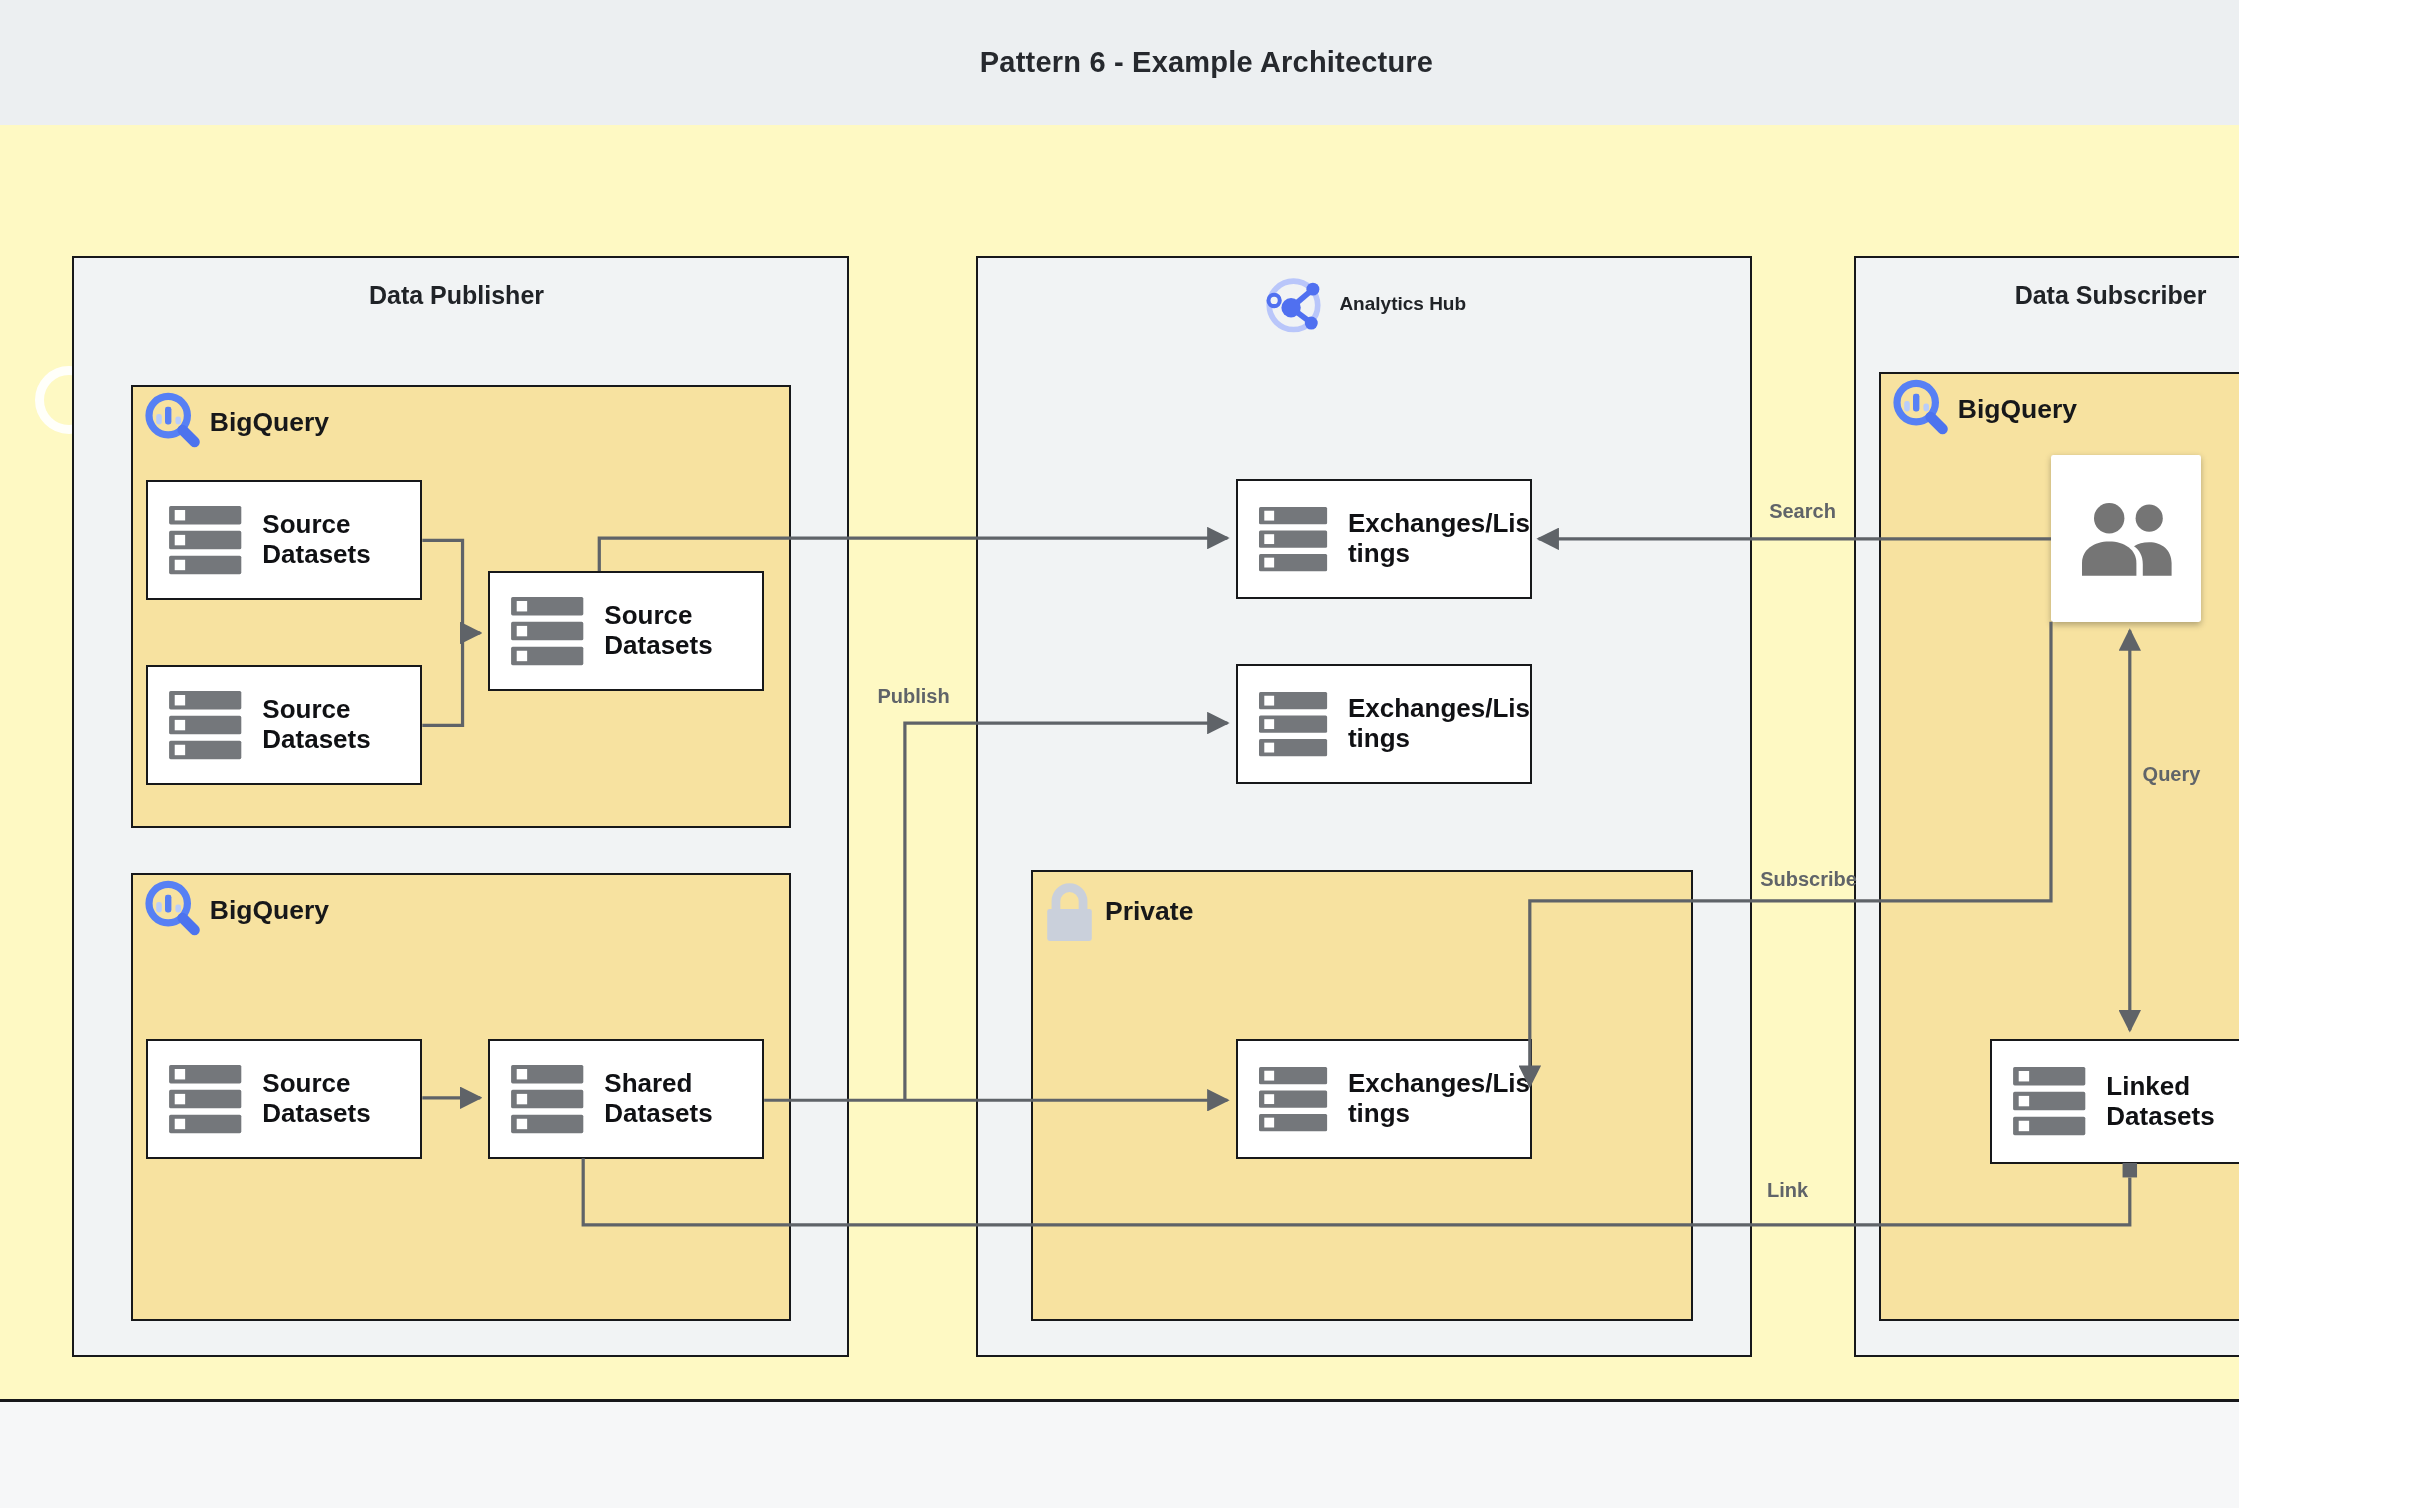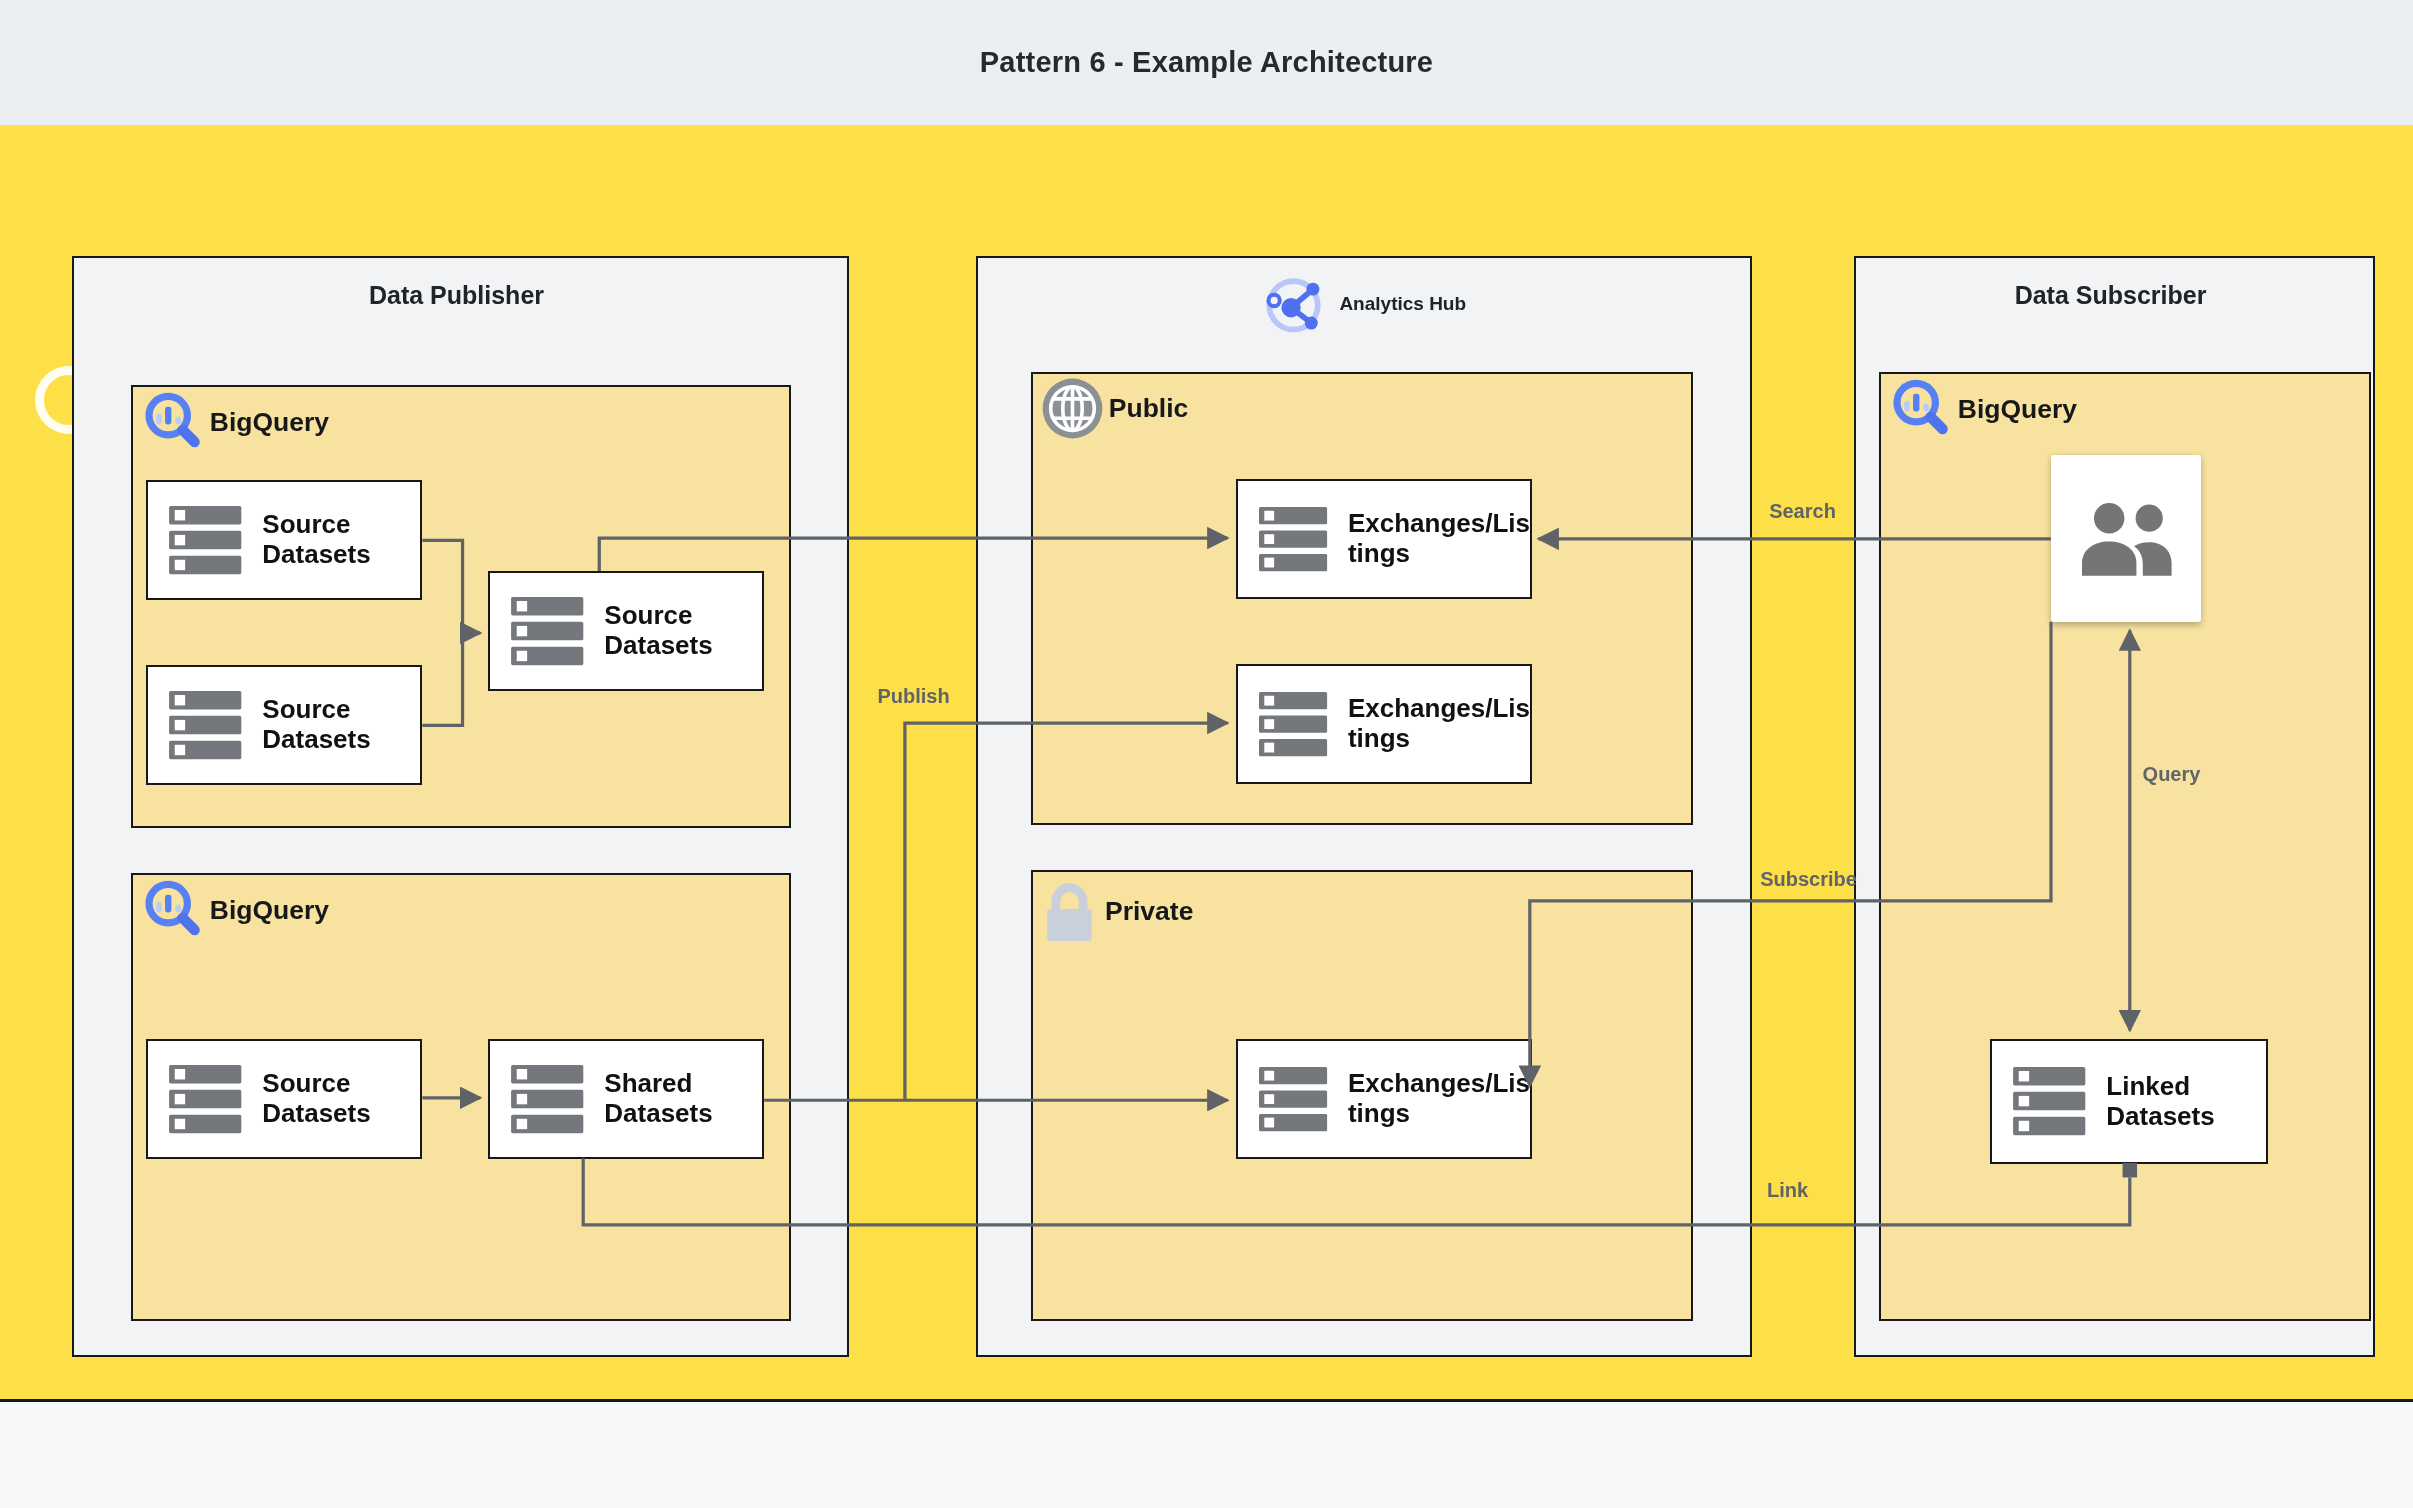--- a/index.html
+++ b/index.html
@@ -1,18 +1,18 @@
 <!DOCTYPE html>
 <html style="font-size:13px"><head>
 <meta charset="utf-8">
 <style>
   html,body{margin:0;padding:0;background:#ffffff;}
   #stage{
-    position:relative;width:2413px;height:1508px;overflow:hidden;
-    font-family:"Liberation Sans",sans-serif;background:#fde047;
+    position:relative;width:2239px;height:1508px;overflow:hidden;
+    font-family:"Liberation Sans",sans-serif;background:#fef9c3;
   }
   
   .header-band{position:absolute;left:0;top:0;width:2413px;height:125px;background:#eceff1;
     display:flex;align-items:center;justify-content:center;}
   .header-band .title{font-size:29px;font-weight:700;color:#26292e;letter-spacing:0.2px;}
   .bottom-rule{position:absolute;left:0;top:1399px;width:2413px;height:3.2px;background:#17181a;}
   .bottom-band{position:absolute;left:0;top:1402px;width:2413px;height:106px;background:#f6f7f8;}
   .white-arc{position:absolute;left:35px;top:366px;width:50px;height:50px;border-radius:50%;
     border:9.7px solid rgba(255,255,255,.92);background:transparent;}
   
@@ -98,33 +98,20 @@
         <circle cx="34" cy="32" r="24" stroke="#5780f4" stroke-width="9" fill="none"></circle>
         <rect x="19" y="30" width="7" height="13" rx="3" fill="#b9cdfb"></rect>
         <rect x="30" y="21" width="8" height="22" rx="3" fill="#5780f4"></rect>
         <rect x="43" y="33" width="7" height="10" rx="3" fill="#b9cdfb"></rect>
         <line x1="52" y1="50" x2="67" y2="65" stroke="#4d73ee" stroke-width="13" stroke-linecap="round"></line>
       </svg>
       <div class="group-label">BigQuery</div>
     </div>
   </div>
 
-  <div class="group" style="left:1031px;top:372px;width:662px;height:453px;">
-    <div class="group-head">
-      <svg class="icon" width="63" height="63" viewBox="0 0 78 78">
-        <circle cx="39" cy="39" r="37" fill="#8b9095"></circle>
-        <circle cx="39" cy="39" r="27" stroke="#ffffff" stroke-width="4.5" fill="none"></circle>
-        <ellipse cx="39" cy="39" rx="12" ry="27" stroke="#ffffff" stroke-width="4.5" fill="none"></ellipse>
-        <line x1="39" y1="12" x2="39" y2="66" stroke="#ffffff" stroke-width="4.5"></line>
-        <line x1="15" y1="27" x2="63" y2="27" stroke="#ffffff" stroke-width="4.5"></line>
-        <line x1="15" y1="51" x2="63" y2="51" stroke="#ffffff" stroke-width="4.5"></line>
-      </svg>
-      <div class="group-label">Public</div>
-    </div>
-  </div>
 
   <div class="group" style="left:1031px;top:870px;width:662px;height:451px;">
     <div class="group-head pad">
       <svg class="icon" width="51" height="63" viewBox="0 0 64 78">
         <path d="M15 36 v-10 a17 17 0 0 1 34 0 v10" stroke="#cad0db" stroke-width="11" fill="none"></path>
         <rect x="4" y="36" width="56" height="40" rx="3" fill="#cad0db"></rect>
       </svg>
       <div class="group-label">Private</div>
     </div>
   </div>

